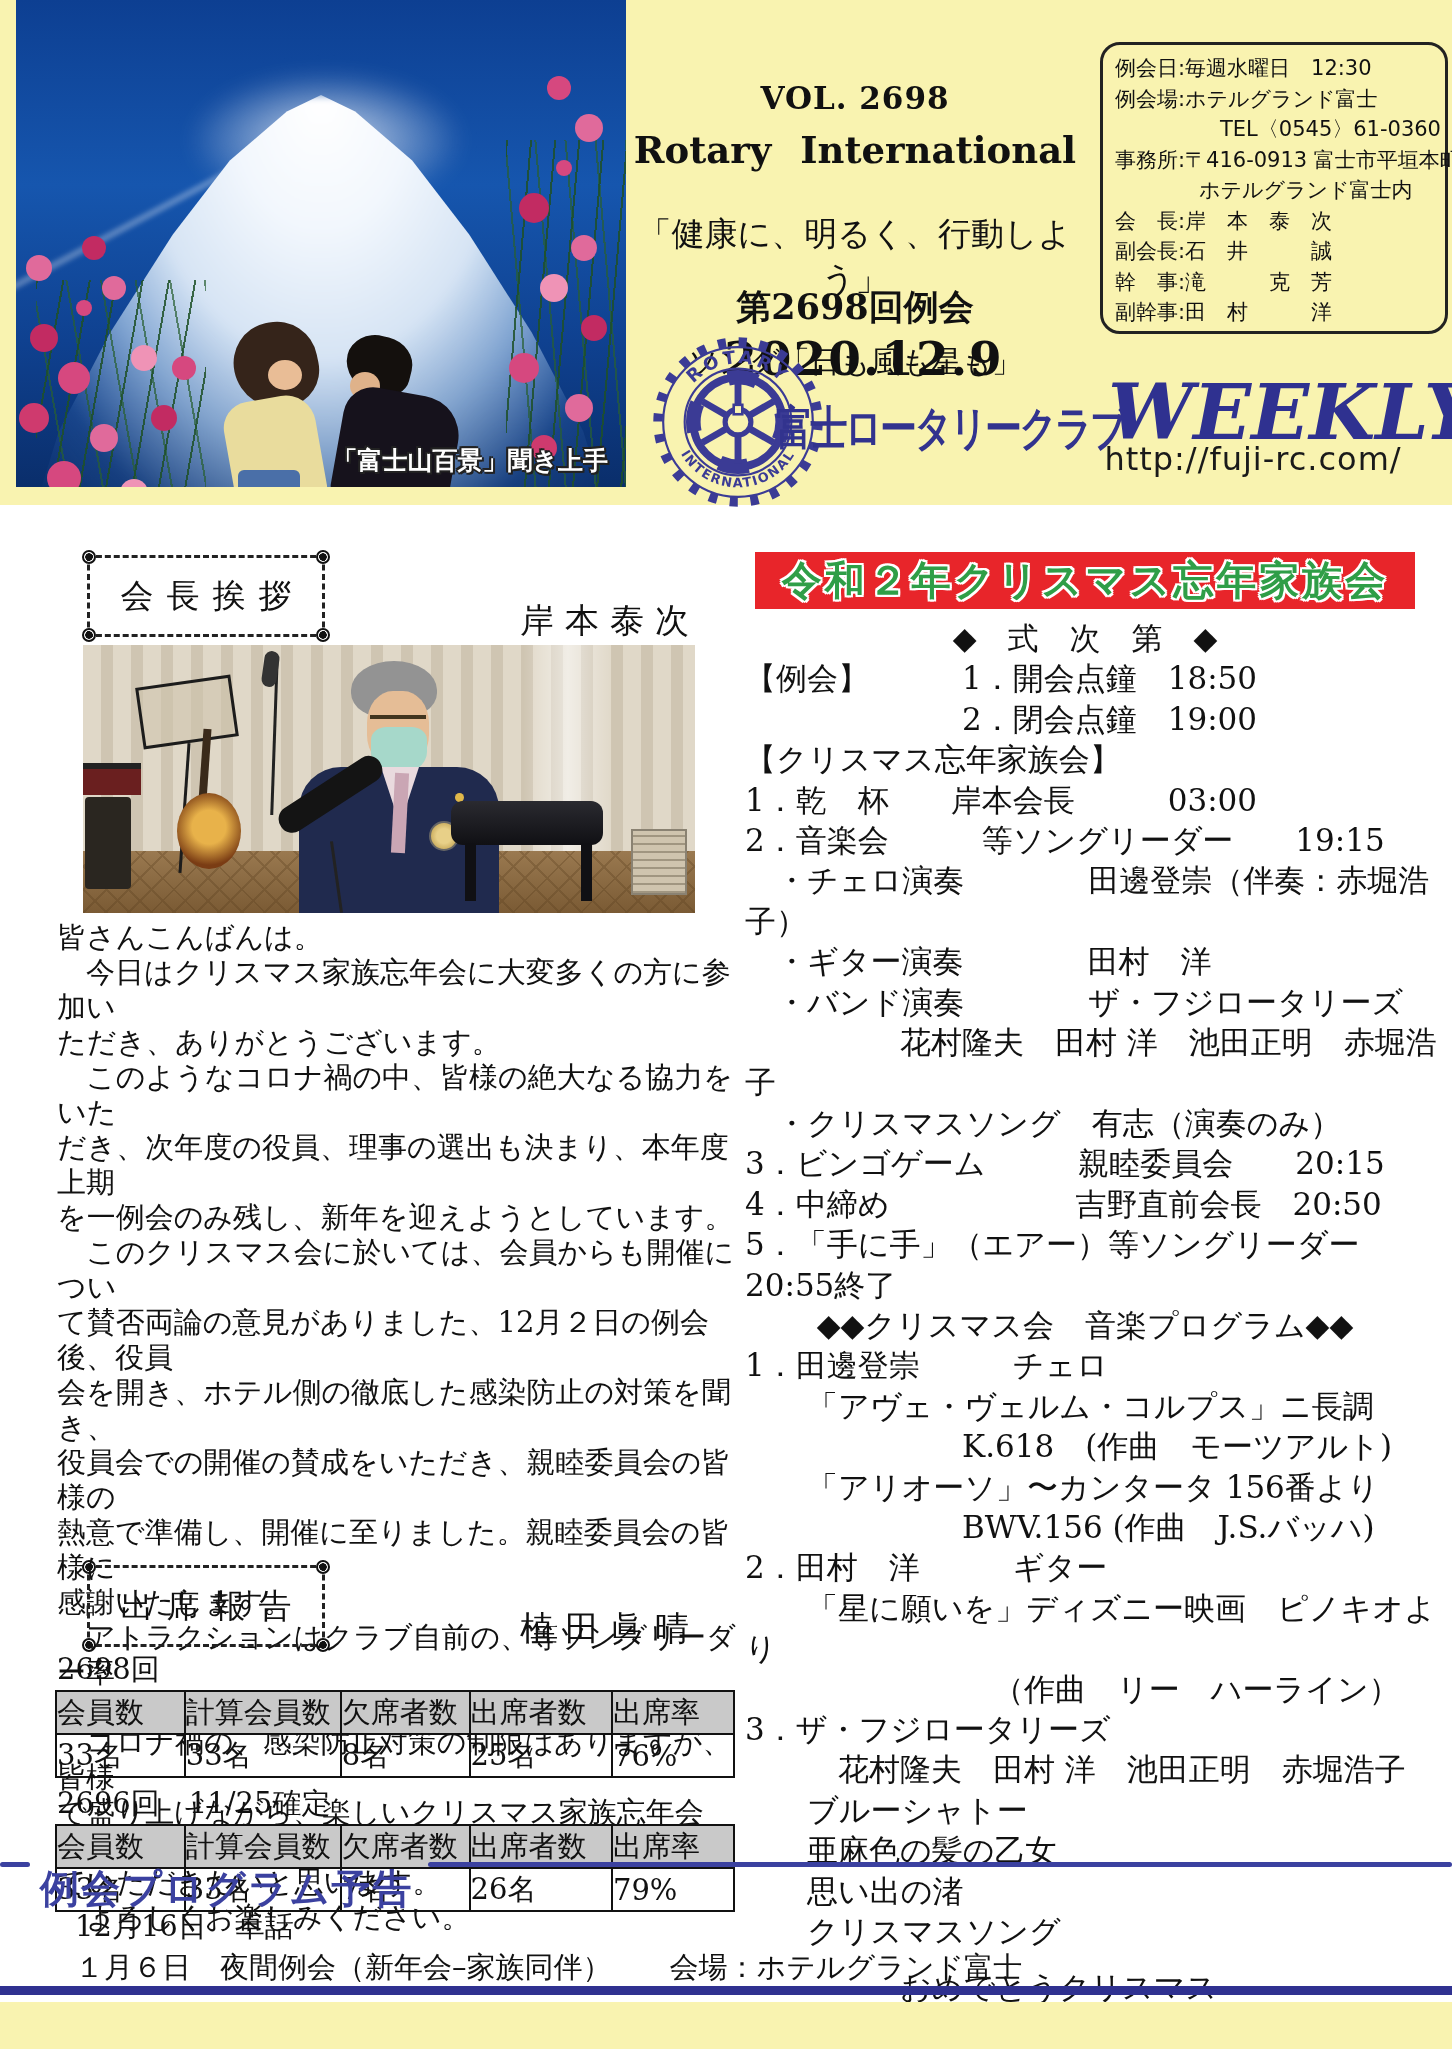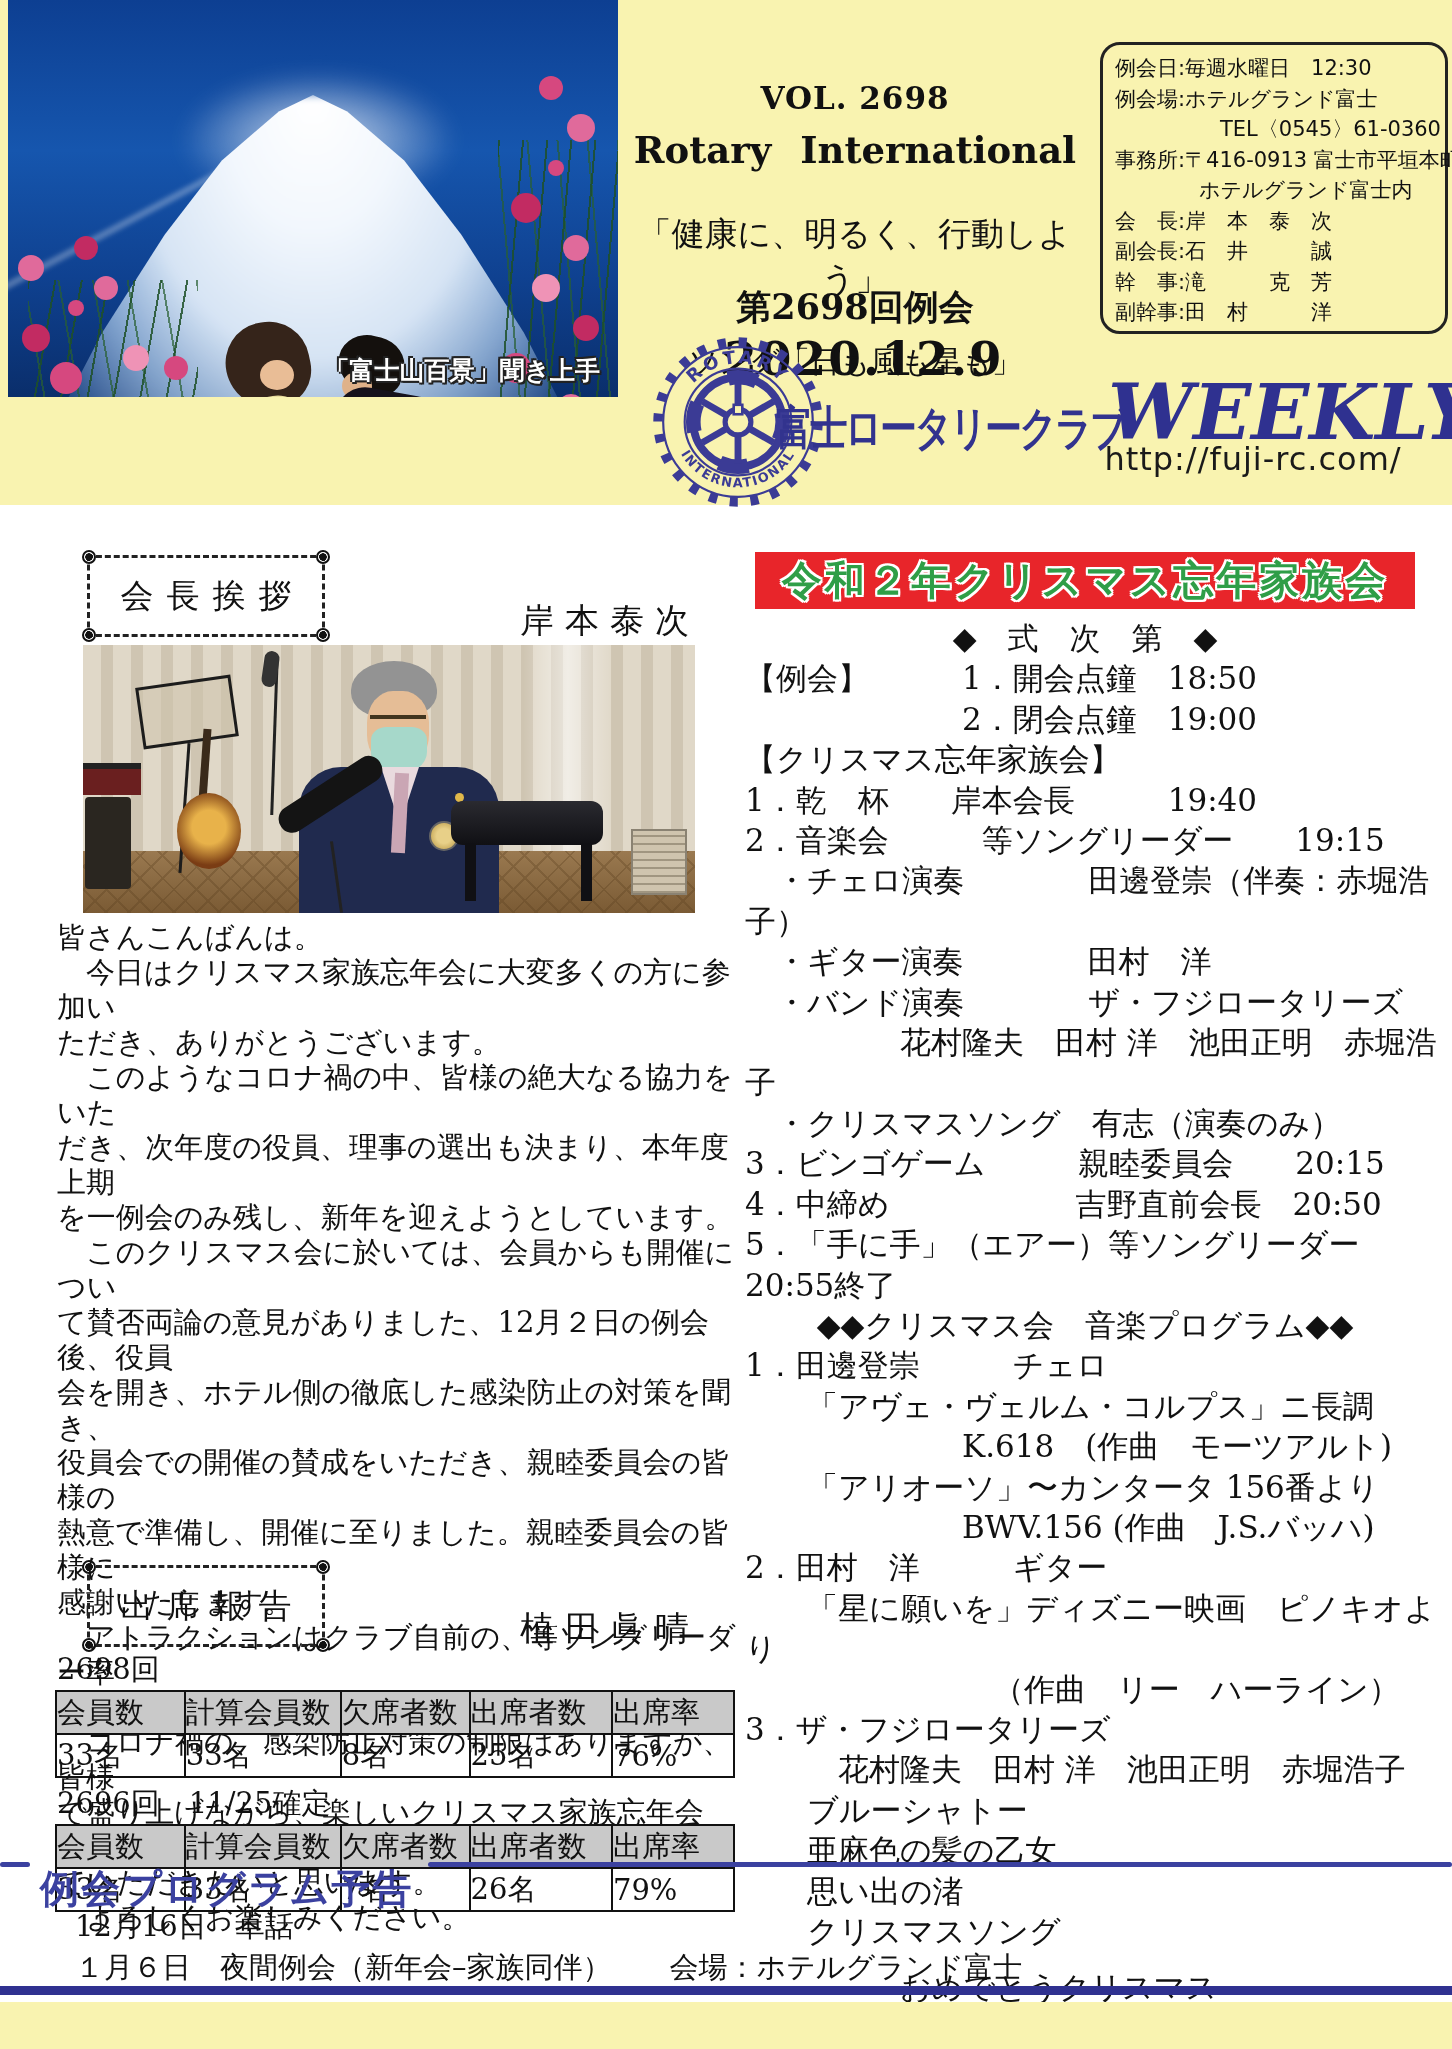--- a/index.html
+++ b/index.html
@@ -28,21 +28,21 @@
   .logo-wrap { position:absolute; left:652px; top:336px; width:172px; height:172px; }
   .club-name { position:absolute; left:776px; top:398px; font-family:"DejaVu Sans", sans-serif;
                font-weight:bold; font-size:43px; letter-spacing:-3px; color:#32338e;
                transform:scale(0.86,1.08); transform-origin:left top; white-space:nowrap; }
   .weekly { position:absolute; left:1108px; top:368px; font-size:76px; font-weight:bold;
             font-style:italic; color:#2f3190; letter-spacing:0px; }
   .site-url { position:absolute; left:1088px; top:440px; width:330px; text-align:center;
               font-family:"DejaVu Sans", sans-serif; font-size:32px; color:#1a1a1a; letter-spacing:1px; }
 
   
-  .top-photo { position:absolute; left:8px; top:0; width:610px; height:397px; overflow:hidden;
+  .top-photo { position:absolute; left:16px; top:0; width:610px; height:487px; overflow:hidden;
                background:linear-gradient(180deg,#0d3f92 0%,#1656ae 38%,#0f4190 70%,#0a2e6b 100%); }
   .contrail { position:absolute; left:-30px; top:210px; width:330px; height:7px;
               background:rgba(255,255,255,.28); transform:rotate(-28deg); filter:blur(2px); }
   .fuji-glow { position:absolute; left:170px; top:70px; width:280px; height:140px; border-radius:50%;
                background:radial-gradient(ellipse, rgba(255,255,255,.8), rgba(255,255,255,0) 70%); filter:blur(10px); }
   .fuji-cone { position:absolute; left:20px; top:95px; width:570px; height:410px; filter:blur(4px);
                background:radial-gradient(ellipse at 50% 2%, #ffffff 0%, #f2f7fd 22%, #d6e4f4 45%, rgba(170,200,232,.75) 62%, rgba(60,110,180,.25) 82%, rgba(20,70,150,0) 100%);
                clip-path:polygon(50% 0%,56% 4%,66% 16%,76% 34%,87% 58%,96% 82%,100% 100%,0% 100%,4% 82%,13% 58%,24% 34%,34% 16%,44% 4%); }
   .flowers { position:absolute; width:16px; height:16px; border-radius:50%; }
   .flowers.fl-left  { left:60px;  top:300px; background:#d6487f;
@@ -321,21 +321,21 @@
         </tr>
       </tbody>
     </table>
 
   <div class="xmas-banner">令和２年クリスマス忘年家族会</div>
   <div class="program">
       <div class="c">◆　式　次　第　◆</div>
       <div>【例会】　　　1．開会点鐘　18:50</div>
       <div>　　　　　　　2．閉会点鐘　19:00</div>
       <div>【クリスマス忘年家族会】</div>
-      <div>1．乾　杯　　岸本会長　　　19:40</div>
+      <div>1．乾　杯　　岸本会長　　　03:00</div>
       <div>2．音楽会　　　等ソングリーダー　　19:15</div>
       <div>　・チェロ演奏　　　　田邊登崇（伴奏：赤堀浩子）</div>
       <div>　・ギター演奏　　　　田村　洋</div>
       <div>　・バンド演奏　　　　ザ・フジロータリーズ</div>
       <div>　　　　　花村隆夫　田村 洋　池田正明　赤堀浩子</div>
       <div>　・クリスマスソング　有志（演奏のみ）</div>
       <div>3．ビンゴゲーム　　　親睦委員会　　20:15</div>
       <div>4．中締め　　　　　　吉野直前会長　20:50</div>
       <div>5．「手に手」（エアー）等ソングリーダー　20:55終了</div>
       <div class="c">◆◆クリスマス会　音楽プログラム◆◆</div>

